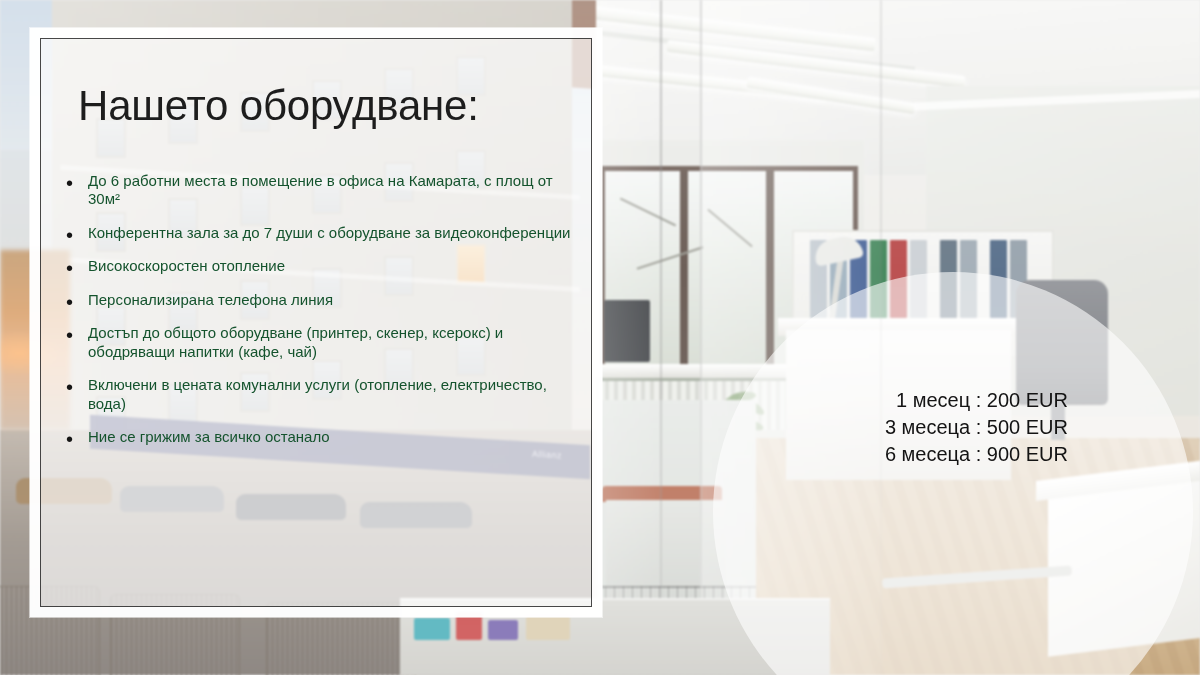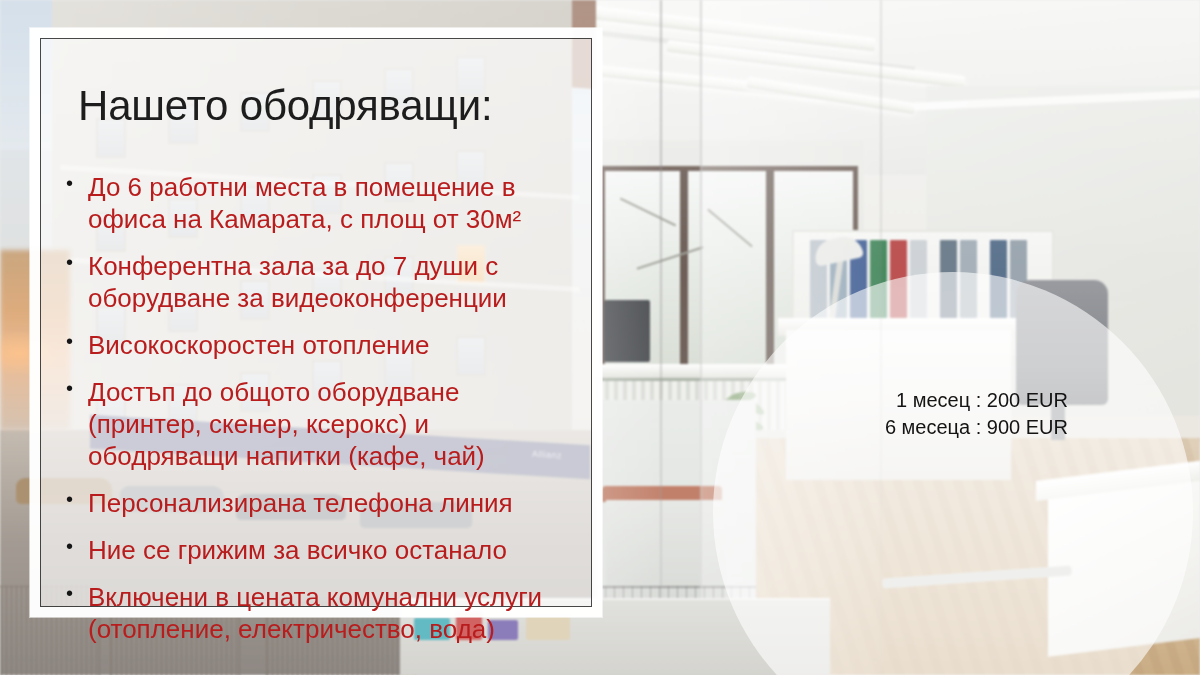--- a/index.html
+++ b/index.html
@@ -302,23 +302,23 @@
   }
 
   .bullets {
     position:absolute; left:16px; top:134px; width:520px;
     list-style:none;
   }
   .bullets li {
     position:relative;
     padding-left:32px;
     margin-bottom:15px;
-    font-size:26px;
+    font-size:15px;
     line-height:1.23;
-    color:#b91c1c;
+    color:#14532d;
     font-family:"Liberation Sans", sans-serif;
   }
   .bullets li::before {
     content:"•";
     position:absolute; left:10px; top:-1px;
     font-size:20px; color:#151515;
   }
 
   
   .rates {
@@ -490,35 +490,36 @@
     </div>
 
     <div class="wash"></div>
   </div>
 
   <div class="circle"></div>
 
   <div class="card">
     <div class="card-inner">
 
-      <h1 class="title">Нашето ободряващи:</h1>
+      <h1 class="title">Нашето оборудване:</h1>
 
       <ul class="bullets">
         <li>До 6 работни места в помещение в офиса на Камарата, с площ от 30м²</li>
         <li>Конферентна зала за до 7 души с оборудване за видеоконференции</li>
         <li>Високоскоростен отопление</li>
+        <li>Персонализирана телефона линия</li>
         <li>Достъп до общото оборудване (принтер, скенер, ксерокс) и ободряващи напитки (кафе, чай)</li>
-        <li>Персонализирана телефона линия</li>
+        <li>Включени в цената комунални услуги (отопление, електричество, вода)</li>
         <li>Ние се грижим за всичко останало</li>
-        <li>Включени в цената комунални услуги (отопление, електричество, вода)</li>
       </ul>
 
     </div>
   </div>
 
   <div class="rates">
     <ul class="rate-list">
       <li>1 месец : 200 EUR</li>
+      <li>3 месеца : 500 EUR</li>
       <li>6 месеца : 900 EUR</li>
     </ul>
   </div>
 
 </div>
 
 </body></html>

